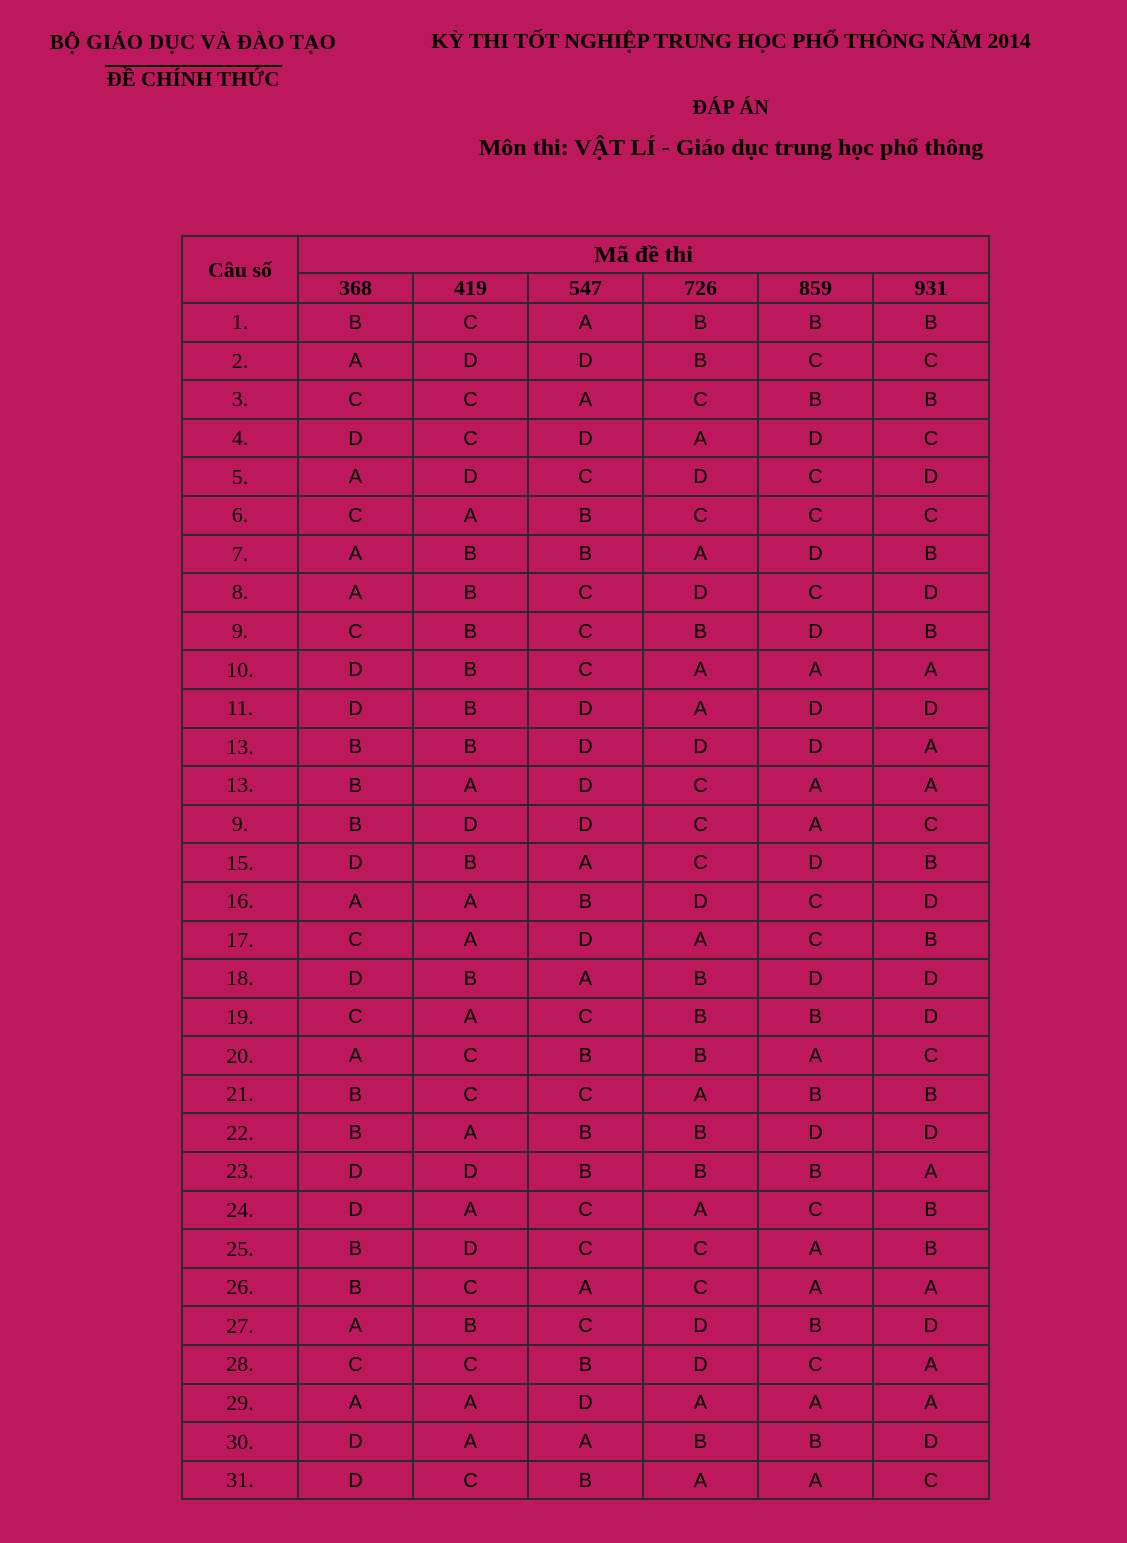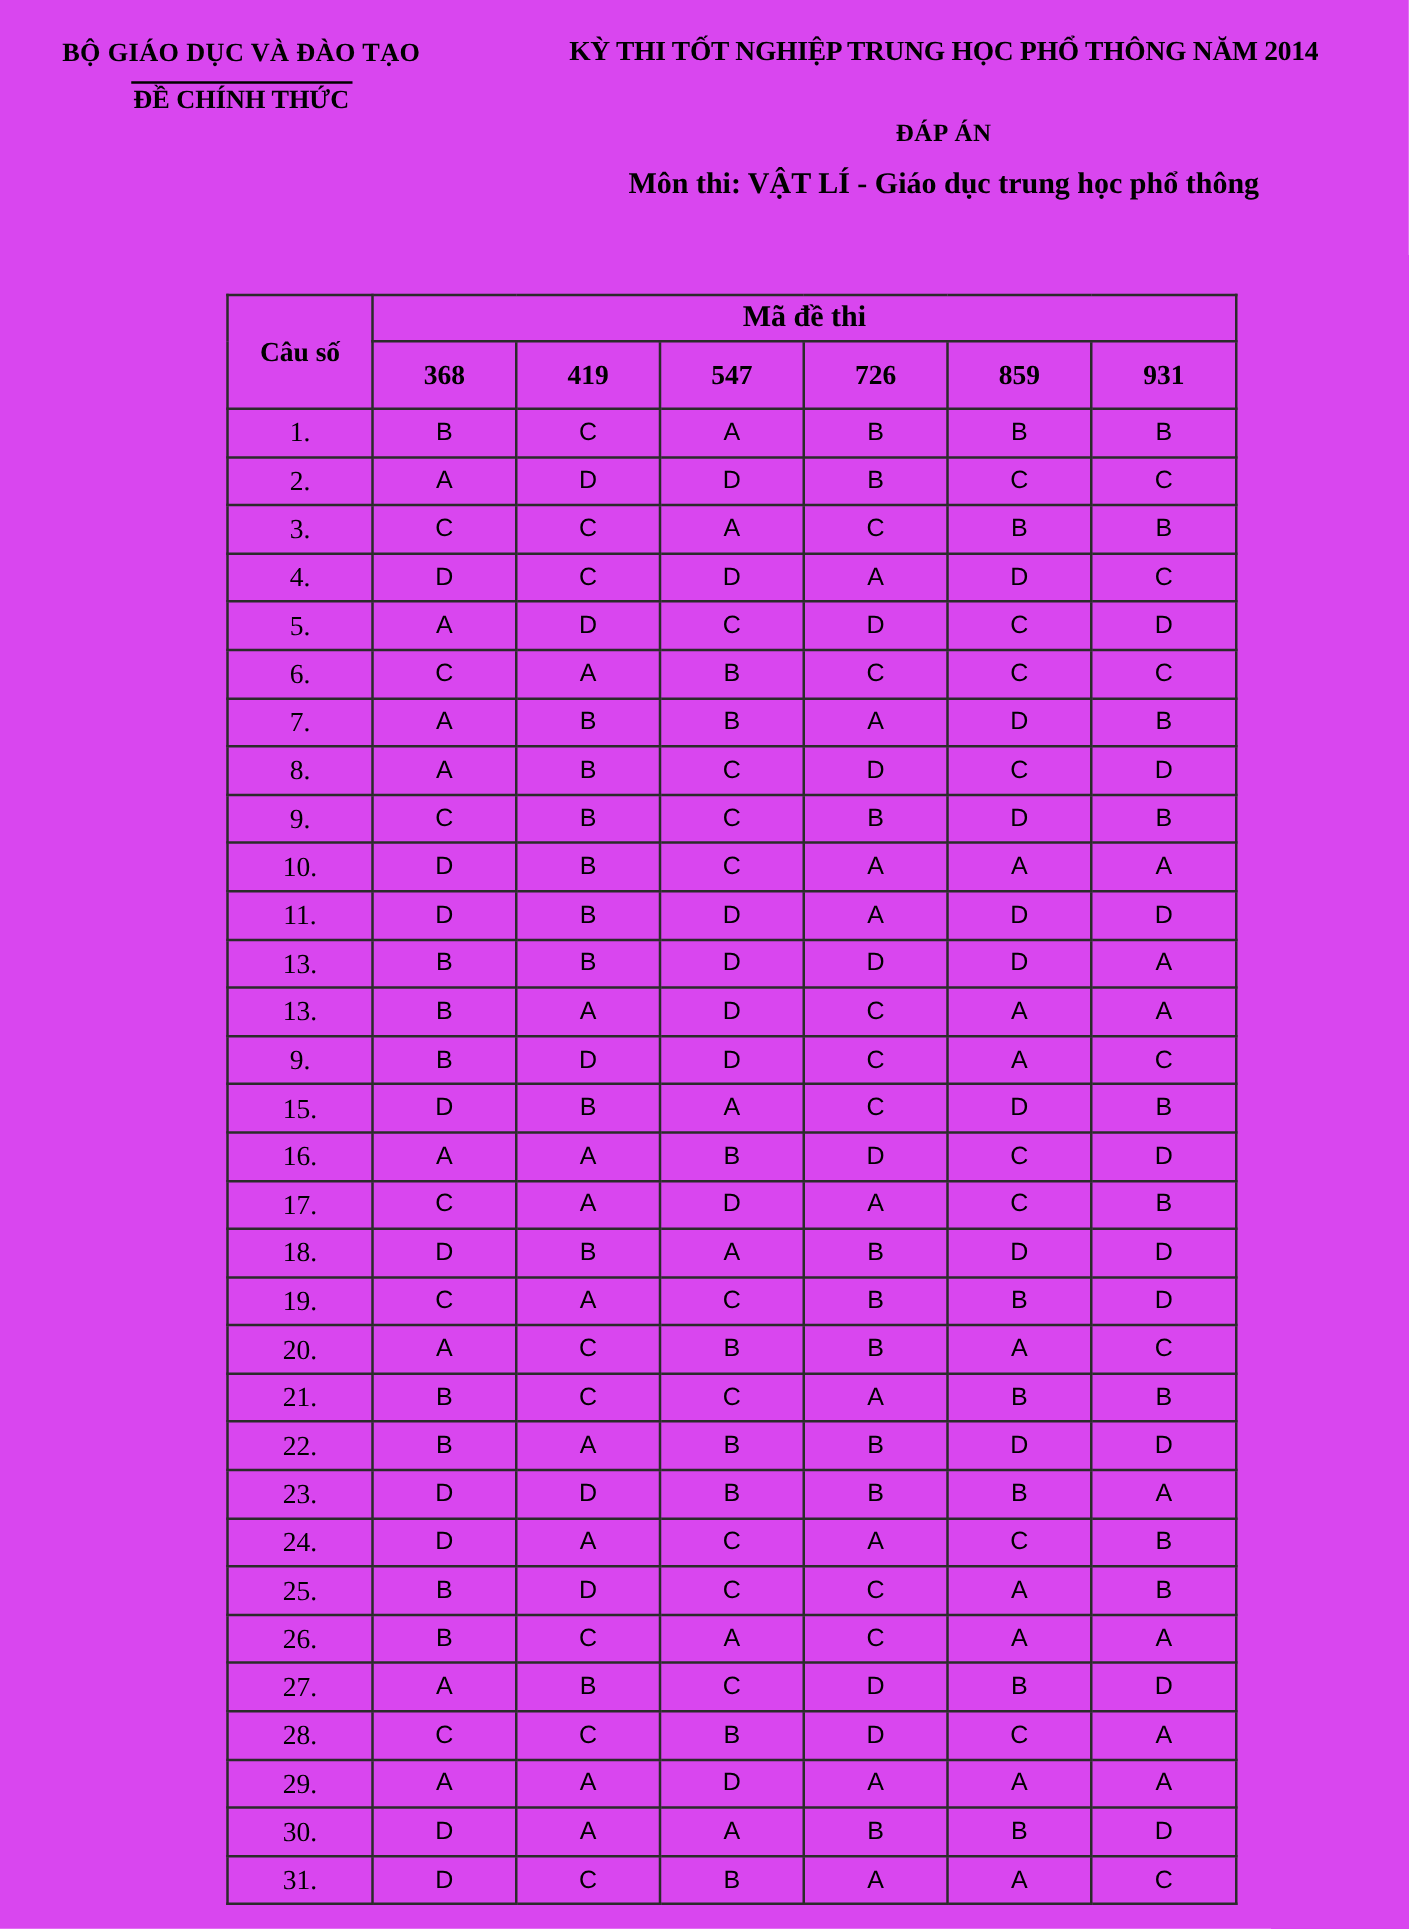--- a/index.html
+++ b/index.html
@@ -5,21 +5,21 @@
   * { margin: 0; padding: 0; box-sizing: border-box; }
   html, body { background: #ffffff; }
   body {
     width: 1127px;
     height: 1543px;
     position: relative;
     font-family: "Liberation Serif", serif;
     color: #000000;
     overflow: hidden;
   }
-  .page { position: absolute; inset: 0; background: #d946ef; }
+  .page { position: absolute; inset: 0; background: #be185d; }
 
   
   .header-left {
     position: absolute;
     left: 28px; top: 30px;
     width: 330px;
     text-align: center;
   }
   .ministry-line {
     font-size: 21px;
@@ -33,21 +33,21 @@
     margin: 10px auto 0 auto;
   }
   .exam-type-line {
     font-size: 21px;
     font-weight: bold;
     white-space: nowrap;
   }
 
   .header-right {
     position: absolute;
-    left: 398px; top: 28px;
+    left: 374px; top: 28px;
     width: 714px;
     text-align: center;
   }
   .exam-title-line {
     font-size: 22px;
     font-weight: bold;
     font-stretch: condensed;
     letter-spacing: -0.2px;
     white-space: nowrap;
   }
@@ -86,21 +86,21 @@
   th.question-col-header {
     font-size: 22px;
     font-weight: bold;
   }
   th.code-group-header {
     height: 37px;
     font-size: 24px;
     font-weight: bold;
   }
   th.code-header {
-    height: 54px;
+    height: 30px;
     font-size: 22px;
     font-weight: bold;
   }
   td.q-num {
     height: 38.6px;
     font-size: 22px;
     font-family: "Liberation Serif", serif;
   }
   td.ans {
     font-size: 20px;

